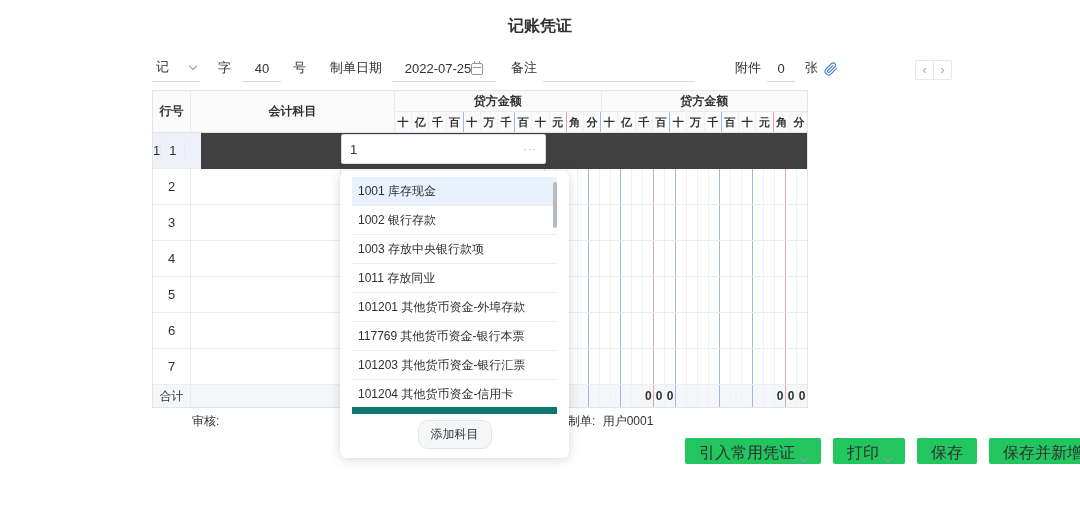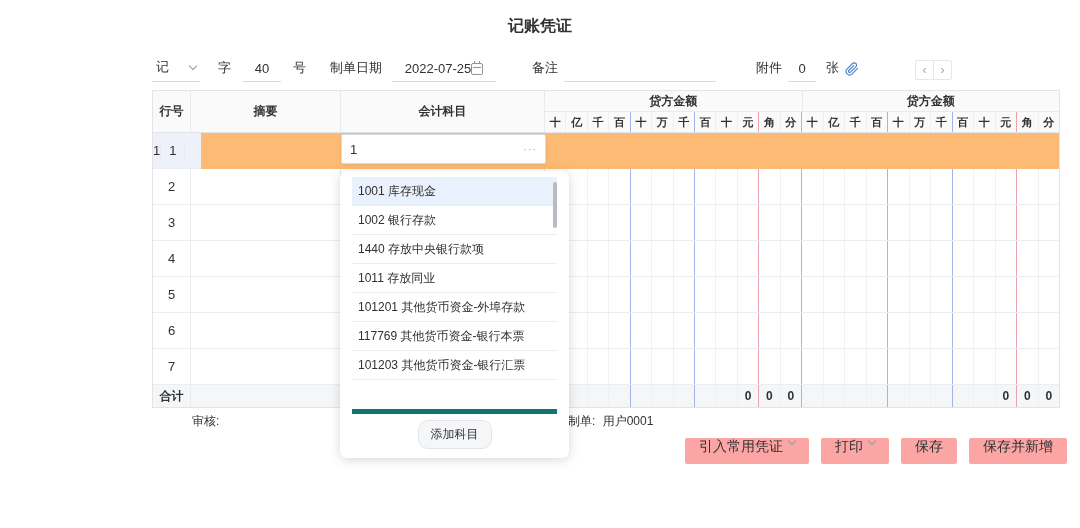--- a/index.html
+++ b/index.html
@@ -21,21 +21,21 @@
   .cal::after { content:''; position:absolute; top:-3px; left:2px; width:1px; height:3px; background:#8f949e; box-shadow:5px 0 0 #8f949e; }
   .remark { width:152px; height:19px; }
   .attnum { width:28px; text-align:center; }
   .clip { padding-bottom:3px; margin-left:6px; }
   .pager { margin-left:auto; display:flex; padding-bottom:2px; }
   .pg-btn { width:19px; height:20px; border:1px solid #e4e7ed; background:#fff; color:#9aa; font-size:12px; line-height:18px; text-align:center; cursor:pointer; }
   .pg-btn:first-child { border-radius:2px 0 0 2px; }
   .pg-btn:last-child { border-radius:0 2px 2px 0; margin-left:-1px; }
 
   
-  .vtable { position:absolute; left:152px; top:90px; width:908px; border:1px solid #e2e4e8; font-size:13px; background:#fdba74; }
+  .vtable { position:absolute; left:152px; top:90px; width:656px; border:1px solid #e2e4e8; font-size:13px; background:#404040; }
   .thead { display:flex; background:#fafafa; border-bottom:1px solid #e2e4e8; }
   .th-cell { display:flex; align-items:center; justify-content:center; font-weight:bold; font-size:12px; height:41px; border-right:1px solid #e8eaee; }
   .th-rowno { width:38px; } .th-sum { width:150px; } .th-acct { width:204px; }
   .th-amounts { flex:1; display:flex; flex-direction:column; }
   .th-amt-labels { display:flex; height:21px; border-bottom:1px solid #e8eaee; }
   .th-amt { flex:1; display:flex; align-items:center; justify-content:center; font-weight:bold; font-size:12px; }
   .th-amt.debit { border-right:1px solid #e8eaee; }
   .th-digits-wrap { display:flex; height:20px; }
   .th-digits { flex:1; display:flex; }
   .dh { flex:1; display:flex; align-items:center; justify-content:center; font-weight:bold; font-size:11px; border-right:1px solid #eef0f6; }
@@ -45,43 +45,43 @@
 
   .trow { display:flex; height:36px; border-bottom:1px solid #ebedf0; background:#fff; }
   .trow.sel { background:#eef1fa; }
   .c-rowno { width:38px; display:flex; align-items:center; justify-content:center; font-size:13px; border-right:1px solid #e8eaee; }
   .c-sum { width:150px; display:flex; align-items:center; padding:0 8px; border-right:1px solid #e8eaee; }
   .c-acct { width:204px; display:flex; align-items:center; padding:0 8px; border-right:1px solid #e2e4e8; }
   .c-digits { flex:1; display:flex; }
   .dc { flex:1; border-right:1px solid #f0f1f6; display:flex; align-items:center; justify-content:center; font-size:12px; }
 
   .trow-total { display:flex; height:22px; background:#f5f6f7; }
-  .t-label { width:38px; display:flex; align-items:center; justify-content:center; font-weight:bold; font-size:12px; border-right:1px solid #e8eaee; }
+  .t-label { width:38px; display:flex; align-items:center; justify-content:center; font-weight:normal; font-size:12px; border-right:1px solid #e8eaee; }
   .t-merge { width:354px; border-right:1px solid #e2e4e8; }
   .tval { font-weight:bold; color:#303133; }
 
   
   .acct-editor { position:absolute; left:341px; top:134px; width:205px; height:30px; background:#fff; border:1px solid #d9dce3; border-radius:2px; display:flex; align-items:center; padding:0 8px; z-index:4; box-shadow:0 1px 4px rgba(0,0,0,0.06); font-size:13px; }
   .acct-val { flex:1; }
   .acct-more { color:#b0b3ba; font-size:11px; letter-spacing:1px; cursor:pointer; }
 
   
   .dropdown { position:absolute; left:340px; top:171px; width:229px; background:#fff; border-radius:6px; box-shadow:0 2px 12px rgba(0,0,0,0.15), 0 0 1px rgba(0,0,0,0.08); z-index:5; padding-top:6px; }
-  .dd-listwrap { margin:0 12px; height:237px; overflow:hidden; position:relative; border-bottom:5px solid #0f766e; }
+  .dd-listwrap { margin:0 12px; height:237px; overflow:hidden; position:relative; border-bottom:7px solid #0f766e; }
   .dd-item { height:29px; line-height:29px; padding-left:6px; font-size:12px; color:#303133; border-bottom:1px solid #ececec; white-space:nowrap; overflow:hidden; cursor:pointer; }
   .dd-item.active { background:#e9f1fd; }
   .dd-scrollbar { position:absolute; right:0; top:5px; width:4px; height:46px; background:#b7bbc2; border-radius:2px; }
   .dd-footer { padding:6px 0 9px; text-align:center; }
   .dd-add { display:inline-block; padding:5px 12px; background:#f5f6f8; border:1px solid #e3e5e9; border-radius:10px; font-size:12px; color:#303133; font-family:inherit; cursor:pointer; }
 
   
   .ft-review { position:absolute; left:166px; top:413px; font-size:12px; color:#303133; z-index:1;margin-left:26px; }
   .ft-creator { position:absolute; left:568px; top:413px; font-size:12px; color:#303133; z-index:1; white-space:nowrap; }
   .action-bar { position:absolute; left:685px; top:438px; display:flex; gap:12px; }
-  .act-btn { height:26px; padding:0 14px; background:#fca5a5; border:none; border-radius:2px; font-size:14px; color:#303133; font-family:inherit; display:flex; align-items:flex-start; cursor:pointer; white-space:nowrap; }
+  .act-btn { height:26px; padding:0 14px; background:#22c55e; border:none; border-radius:2px; font-size:16px; color:#303133; font-family:inherit; display:flex; align-items:flex-end; cursor:pointer; white-space:nowrap; }
   .act-btn .chev { margin-left:6px; margin-bottom:3px; }
 </style>
 </head>
 <body>
 
 <div class="page">
 
   <div class="title">记账凭证</div>
 
   <div class="form">
@@ -90,40 +90,39 @@
       <span class="chev"></span>
     </span>
     <span class="lbl" style="margin-left:18px">字</span>
     <span class="fld num" style="margin-left:12px">40</span>
     <span class="lbl" style="margin-left:12px">号</span>
     <span class="lbl" style="margin-left:24px">制单日期</span>
     <span class="fld datefld" style="margin-left:10px">
       <span>2022-07-25</span>
       <span class="cal"></span>
     </span>
-    <span class="lbl" style="margin-left:36px">备注</span>
+    <span class="lbl" style="margin-left:15px">备注</span>
     <span class="fld remark" style="margin-left:6px"></span>
     <span class="lbl" style="margin-left:40px">附件</span>
     <span class="fld attnum" style="margin-left:6px">0</span>
     <span class="lbl" style="margin-left:10px">张</span>
     <span class="clip">
       <svg width="14" height="14" viewBox="0 0 24 24" fill="none" stroke="#4a84d4" stroke-width="2" stroke-linecap="round" stroke-linejoin="round">
           <path d="M21.44 11.05l-9.19 9.19a6 6 0 0 1-8.49-8.49l9.19-9.19a4 4 0 1 1 5.66 5.66l-9.2 9.19a2 2 0 0 1-2.83-2.83l8.49-8.48"></path>
         </svg>
     </span>
     <span class="pager">
       <span class="pg-btn">‹</span>
       <span class="pg-btn">›</span>
     </span>
   </div>
 
   <div class="vtable">
     <div class="thead">
       <div class="th-cell th-rowno">行号</div>
-      <div class="th-cell th-sum">摘要</div>
       <div class="th-cell th-acct">会计科目</div>
       <div class="th-amounts">
         <div class="th-amt-labels">
           <div class="th-amt debit">贷方金额</div>
           <div class="th-amt">贷方金额</div>
         </div>
         <div class="th-digits-wrap">
           <div class="th-digits">
               <span class="dh">十</span>
               <span class="dh">亿</span>
@@ -426,25 +425,26 @@
 
   <div class="acct-editor">
     <span class="acct-val">1</span>
     <span class="acct-more">···</span>
   </div>
 
   <div class="dropdown">
     <div class="dd-listwrap">
         <div class="dd-item active">1001 库存现金</div>
         <div class="dd-item">1002 银行存款</div>
-        <div class="dd-item">1440 存放中央银行款项</div>
+        <div class="dd-item">1003 存放中央银行款项</div>
         <div class="dd-item">1011 存放同业</div>
         <div class="dd-item">101201 其他货币资金-外埠存款</div>
         <div class="dd-item">117769 其他货币资金-银行本票</div>
         <div class="dd-item">101203 其他货币资金-银行汇票</div>
+        <div class="dd-item">101204 其他货币资金-信用卡</div>
         <span class="dd-scrollbar"></span>
       </div>
     <div class="dd-footer">
       <button class="dd-add">添加科目</button>
     </div>
   </div>
 
   <div class="ft-review">审核:</div>
   <div class="ft-creator">
     <span>制单:</span>

